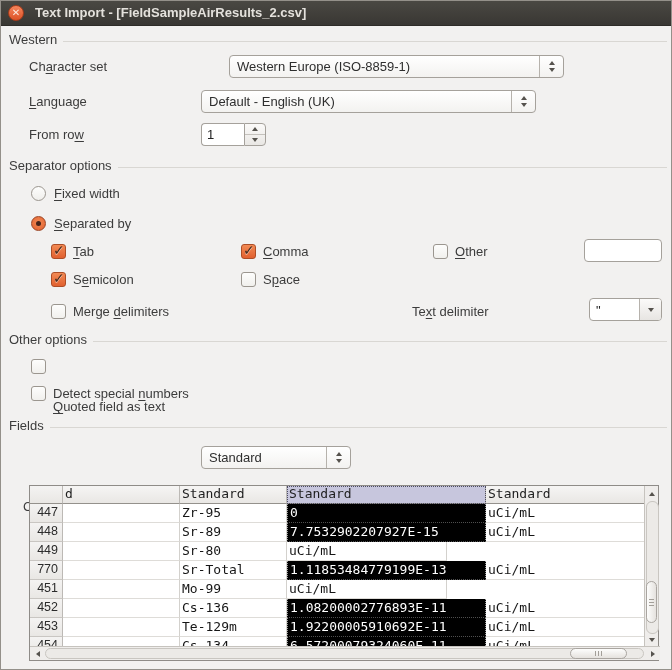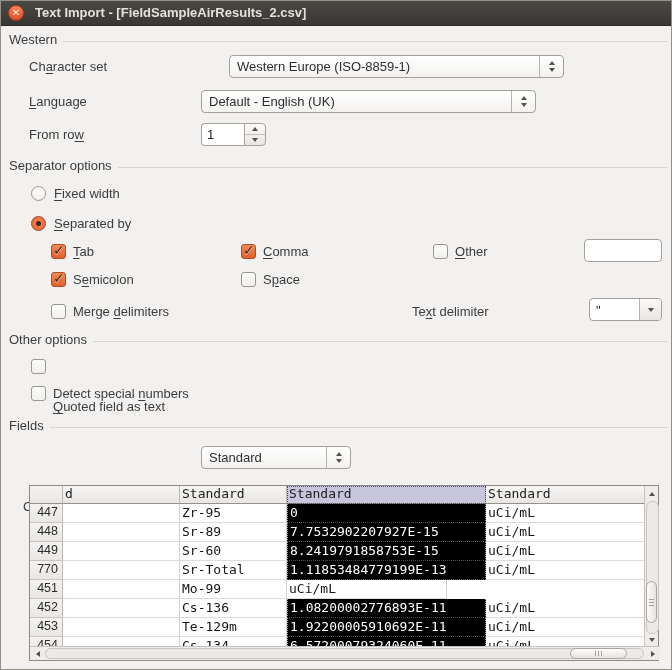--- a/index.html
+++ b/index.html
@@ -223,22 +223,21 @@
           <div class="trow">
             <div class="cell rowhead c0">448</div>
             <div class="cell dcell c1"></div>
             <div class="cell dcell c2">Sr-89</div>
             <div class="cell dcell c3 selc">7.7532902207927E-15</div>
             <div class="cell dcell c4">uCi/mL</div>
           </div>
           <div class="trow">
             <div class="cell rowhead c0">449</div>
             <div class="cell dcell c1"></div>
-            <div class="cell dcell c2">Sr-60</div>
-            <div class="cell dcell c3 selc">8.2419791858753E-15</div>
+            <div class="cell dcell c2">Sr-80</div>
             <div class="cell dcell c4">uCi/mL</div>
           </div>
           <div class="trow">
             <div class="cell rowhead c0">770</div>
             <div class="cell dcell c1"></div>
             <div class="cell dcell c2">Sr-Total</div>
             <div class="cell dcell c3 selc">1.11853484779199E-13</div>
             <div class="cell dcell c4">uCi/mL</div>
           </div>
           <div class="trow">

